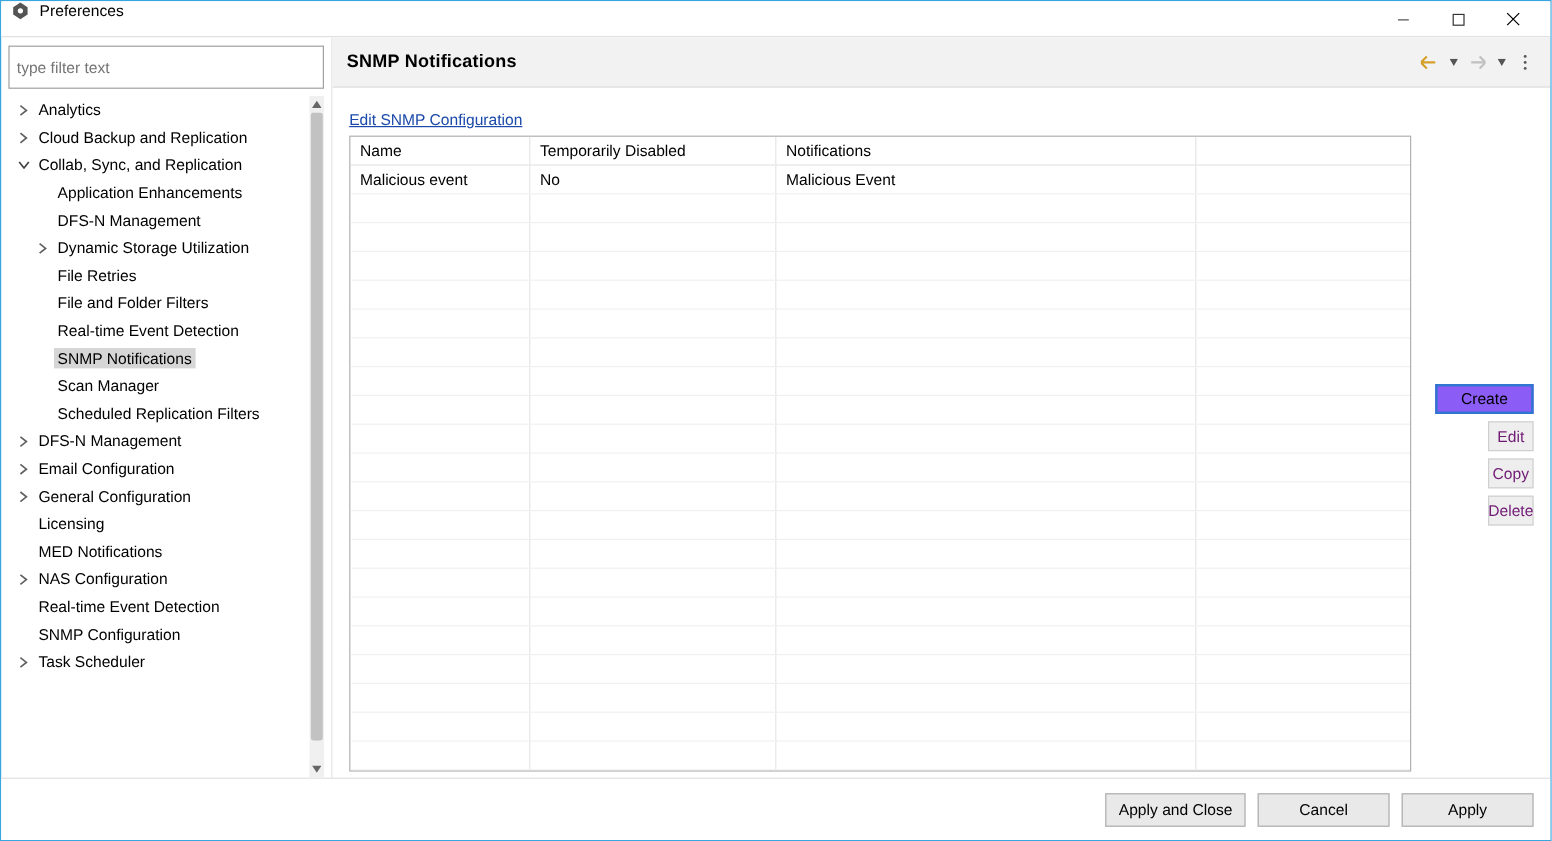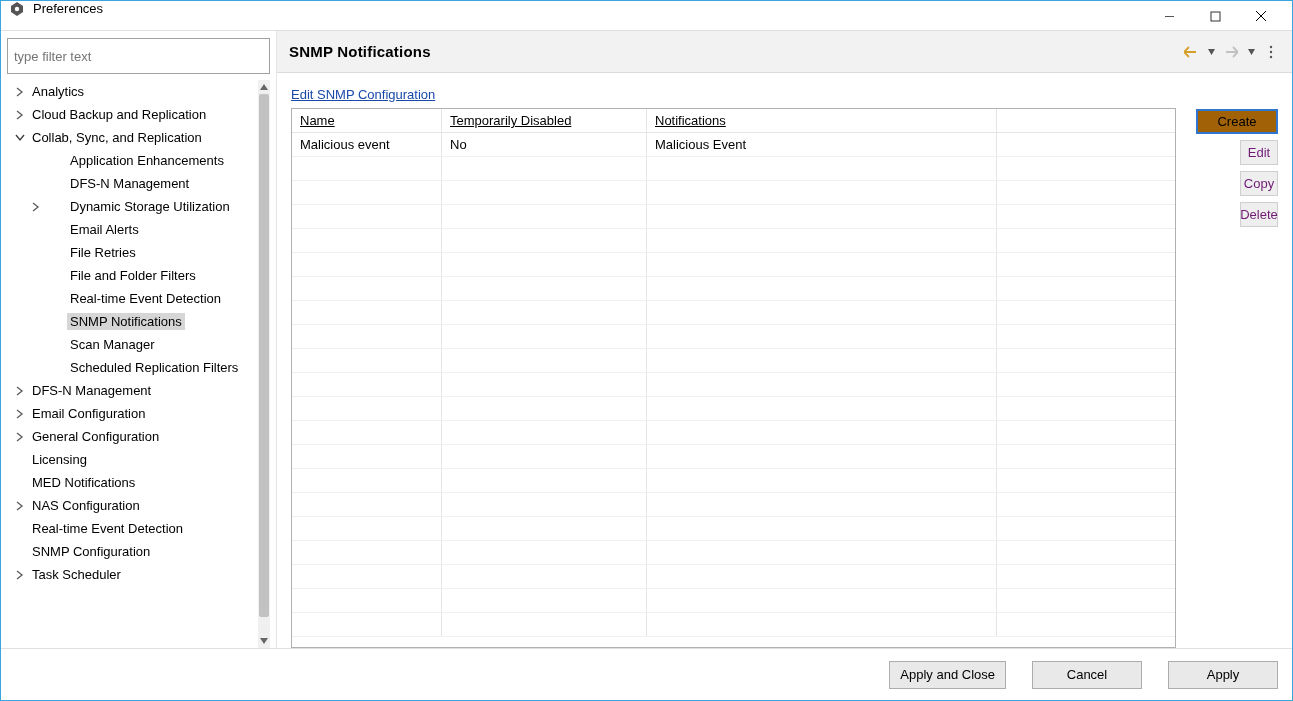--- a/index.html
+++ b/index.html
@@ -97,21 +97,21 @@
   }
   .tree-item .twisty {
     width: 14px; height: 14px;
     display: inline-flex; align-items: center; justify-content: center;
     margin-right: 2px;
     flex-shrink: 0;
   }
   .tree-item .twisty svg { display: block; }
   .tree-item .label { padding: 1px 3px; }
   .tree-item.selected .label { background: #d6d6d6; }
-  .indent-1 { padding-left: 22px; gap: 22px; }
+  .indent-1 { padding-left: 22px; }
   
   .content {
     flex: 1;
     display: flex; flex-direction: column;
     overflow: hidden;
   }
   .page-header {
     height: 42px;
     background: #f2f2f2;
     border-bottom: 1px solid #dcdcdc;
@@ -128,20 +128,21 @@
   .hdr-btn {
     width: 18px; height: 18px;
     display: inline-flex; align-items: center; justify-content: center;
   }
   .content-body {
     flex: 1;
     padding: 14px 14px 0 14px;
     display: flex;
     gap: 20px;
     overflow: hidden;
+    align-items: center;
   }
   .left-body { display: flex; flex-direction: column; flex: 1; min-width: 0; }
   .config-link {
     color: #1a49a9;
     text-decoration: underline;
     font-size: 13px;
     margin-bottom: 6px;
     display: inline-block;
     cursor: pointer;
   }
@@ -158,43 +159,43 @@
     align-items: center;
   }
   .thead .th, .trow .td {
     padding: 0 8px;
     height: 100%;
     display: flex; align-items: center;
     border-right: 1px solid #e5e5e5;
     white-space: nowrap; overflow: hidden; text-overflow: ellipsis;
   }
   .thead .th:last-child, .trow .td:last-child { border-right: none; }
-  .thead { border-bottom: 1px solid #e5e5e5; text-decoration: underline; }
+  .thead { border-bottom: 1px solid #e5e5e5; }
   .trow { border-bottom: 1px solid #f0f0f0; }
   .tbody { height: calc(100% - 24px); }
 
   .side-buttons { display: flex; flex-direction: column; gap: 6px; width: 82px; padding-top: 22px; }
   .btn {
     height: 25px;
     border: 1px solid #adadad;
     background: #e9e9e9;
     font-size: 13px;
     cursor: pointer;
     display: inline-flex; align-items: center; justify-content: center;
     padding: 0 10px;
   }
-  .btn.primary { border: 2px solid #2e76cf; background: #a16207; }
+  .btn.primary { border: 2px solid #2e76cf; background: #8b5cf6; }
   .btn.disabled { color: #701a75; background: #eeeeee; border-color: #cfcfcf; cursor: default; margin-left: 44px; }
 
   
   .footer {
     height: 52px;
     border-top: 1px solid #e0e0e0;
     display: flex; align-items: center; justify-content: flex-end;
-    gap: 26px; padding: 0 14px;
+    gap: 10px; padding: 0 14px;
     background: #ffffff;
   }
   .footer .btn { min-width: 110px; height: 28px; }
 </style>
 </head>
 <body>
 
 <div class="titlebar">
   <span class="app-icon">
     <svg width="16" height="16" viewBox="0 0 16 16">
@@ -272,26 +273,20 @@
               </div>
             </li>
             <li>
               <div class="tree-item indent-1">
                 <span class="twisty">
                   <svg width="10" height="10" viewBox="0 0 10 10">
                     <path d="M2 1 L7 5 L2 9" fill="none" stroke="#606060" stroke-width="1.4"></path>
                   </svg>
                 </span>
                 <span class="label">Dynamic Storage Utilization</span>
-              </div>
-            </li>
-            <li>
-              <div class="tree-item indent-1">
-                <span class="twisty"></span>
-                <span class="label">Email Alerts</span>
               </div>
             </li>
             <li>
               <div class="tree-item indent-1">
                 <span class="twisty"></span>
                 <span class="label">File Retries</span>
               </div>
             </li>
             <li>
               <div class="tree-item indent-1">

